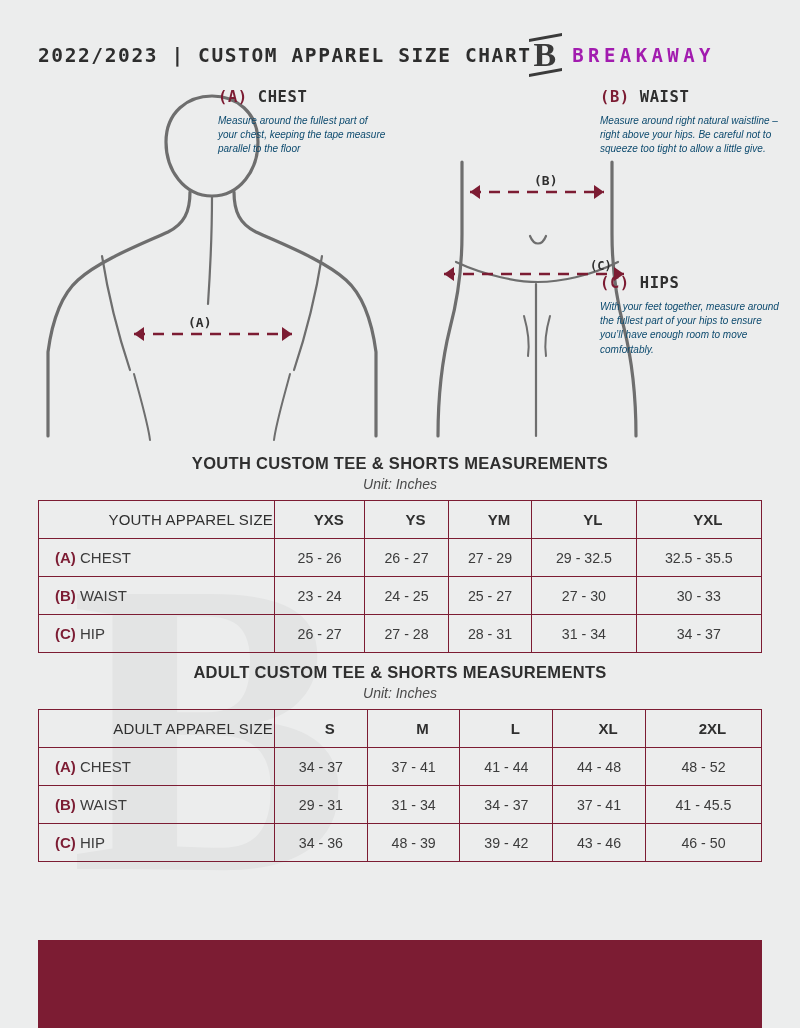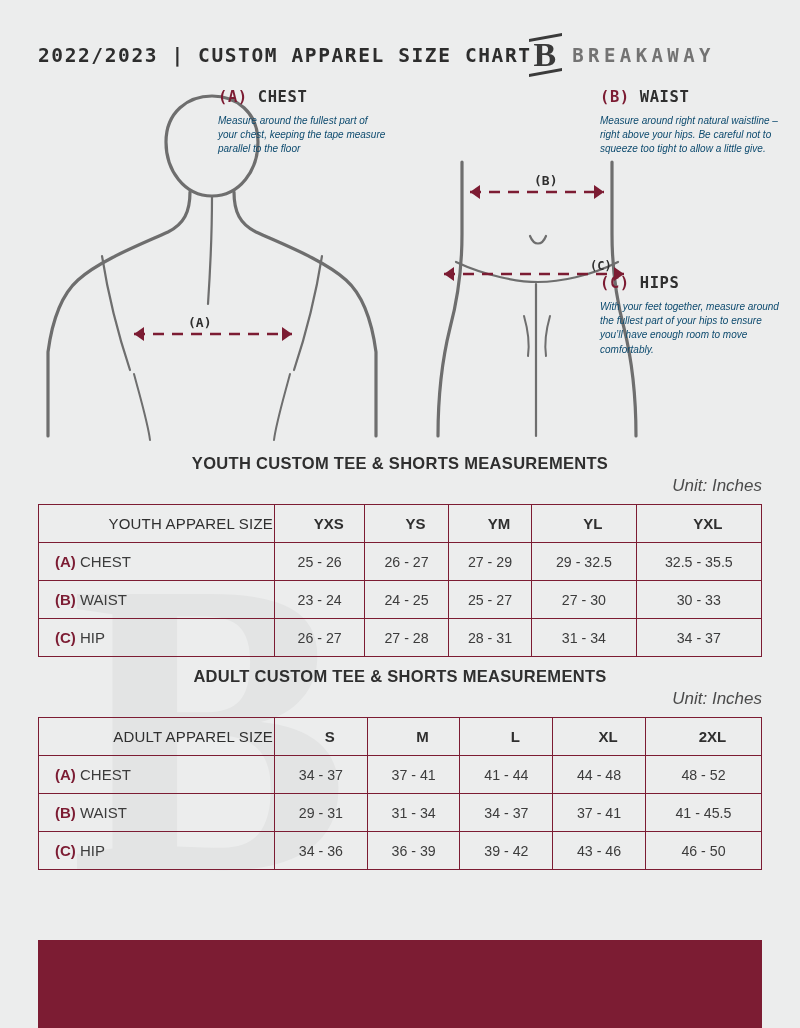--- a/index.html
+++ b/index.html
@@ -62,21 +62,21 @@
     background: #3a3a3a;
     transform: skewY(-10deg);
   }
   .brand-mark::before { top: -2px; }
   .brand-mark::after { bottom: -2px; }
   .brand-name {
     font-family: "DejaVu Sans Mono", monospace;
     font-weight: 700;
     font-size: 19px;
     letter-spacing: 4.4px;
-    color: #737373;
+    color: #a21caf;
   }
 
   
   .figures {
     position: relative;
     height: 360px;
     margin-top: 6px;
   }
   .figures svg { position: absolute; top: 0; left: 0; }
 
@@ -103,23 +103,23 @@
   
   .section { margin-top: 10px; }
   .sec-title {
     text-align: center;
     font-weight: 700;
     font-size: 16.5px;
     letter-spacing: 0.3px;
     color: #2f2f2f;
   }
   .sec-sub {
-    text-align: right;
+    text-align: center;
     font-style: italic;
-    font-size: 17px;
+    font-size: 14px;
     color: #4b4b4b;
     margin-top: 3px;
     margin-bottom: 8px;
   }
   table {
     width: 100%;
     border-collapse: collapse;
     background: transparent;
   }
   th, td {
@@ -348,21 +348,21 @@
           <td>34 - 37</td>
           <td>37 - 41</td>
           <td>41 - 45.5</td>
         </tr>
         <tr>
           <td class="rowhead">
             <span class="mark">(C)</span>
             <span>HIP</span>
           </td>
           <td>34 - 36</td>
-          <td>36 - 39</td>
+          <td>48 - 39</td>
           <td>39 - 42</td>
           <td>43 - 46</td>
           <td>46 - 50</td>
         </tr>
       </tbody>
     </table>
   </div>
 </div>
 
 <div class="footer-bar"></div>

